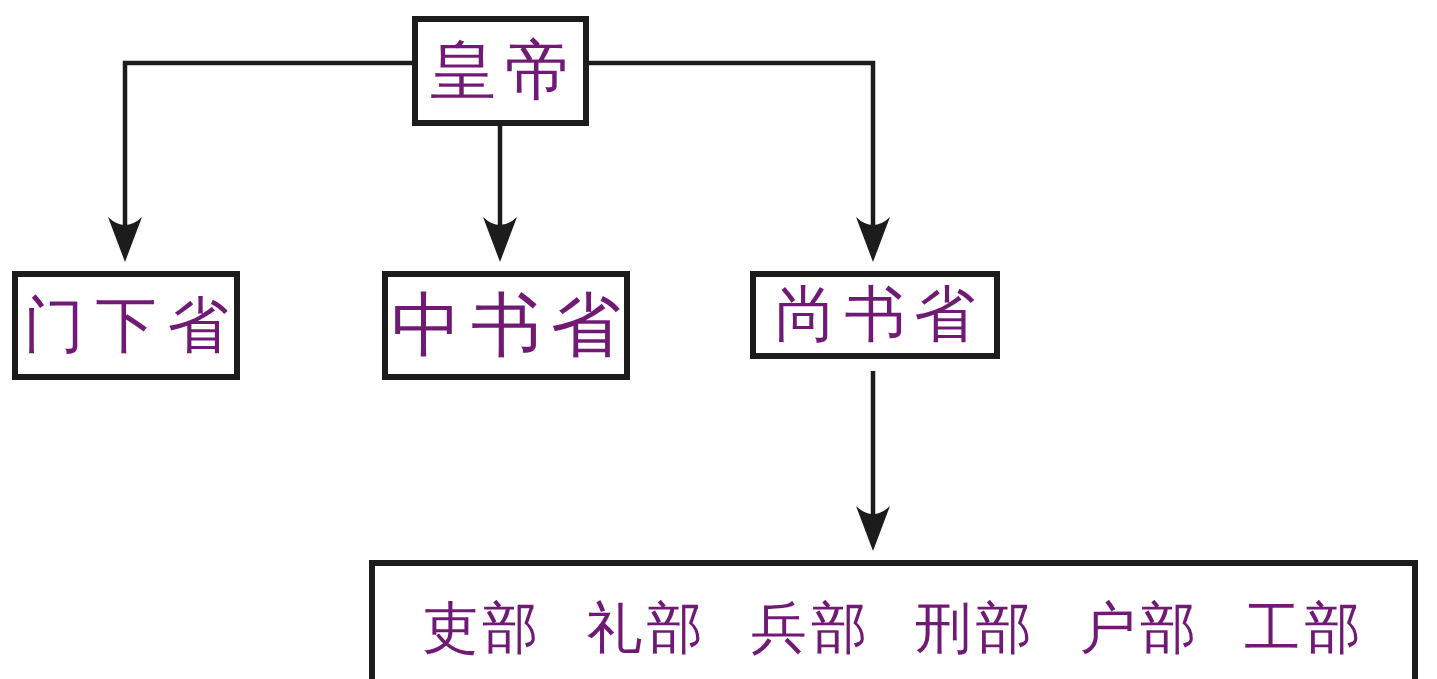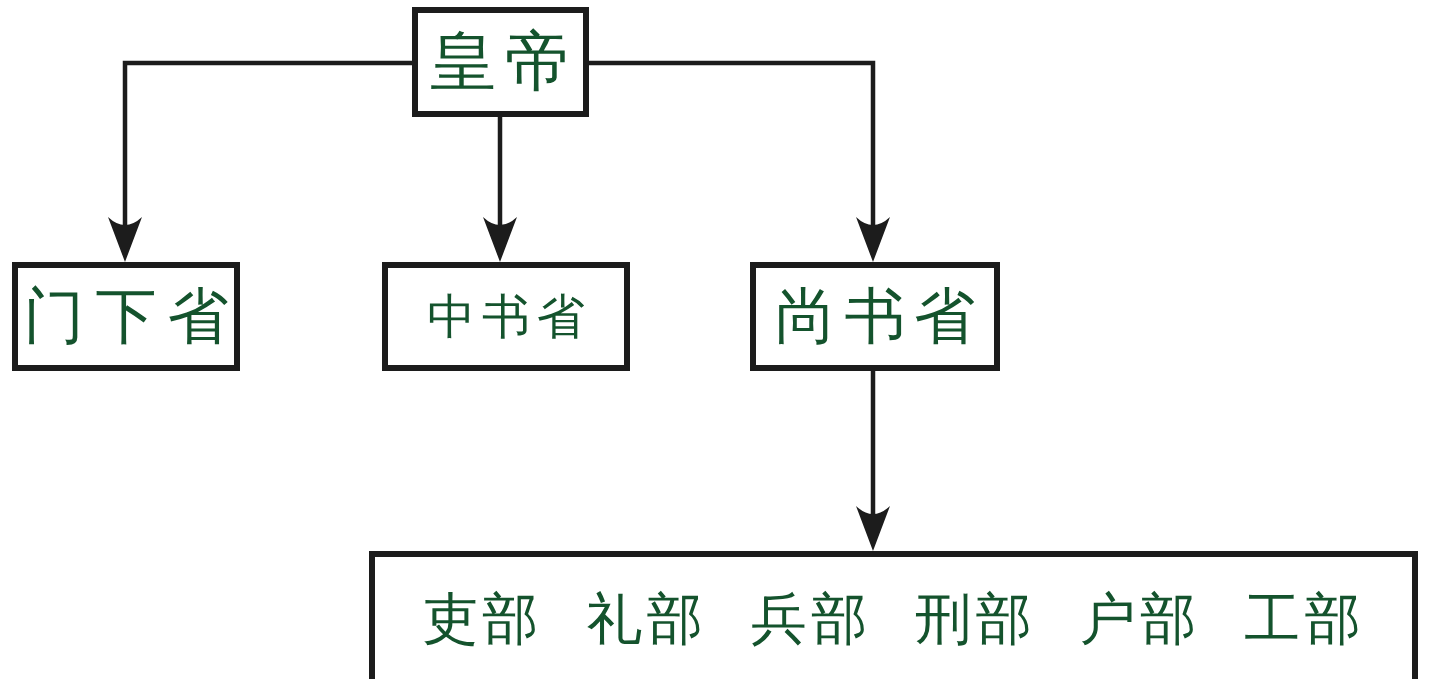--- a/index.html
+++ b/index.html
@@ -32,47 +32,48 @@
     stroke: none;
   }
   .node {
     position: absolute;
     box-sizing: border-box;
     border: 6px solid #1c1c1c;
     background: #ffffff;
     display: flex;
     align-items: center;
     justify-content: center;
-    color: #14532d;
+    color: #701a75;
     white-space: nowrap;
+    margin-top: 9px;
   }
   .node-emperor {
     left: 412px; top: 7px;
     width: 177px; height: 110px;
     font-size: 66px;
     letter-spacing: 0.14em;
     text-indent: 0.14em;
   }
   .node-menxia {
     left: 12px; top: 262px;
     width: 228px; height: 109px;
     font-size: 61px;
     letter-spacing: 0.18em;
     text-indent: 0.18em;
   }
   .node-zhongshu {
     left: 382px; top: 262px;
     width: 248px; height: 109px;
-    font-size: 48px;
+    font-size: 70px;
     letter-spacing: 0.14em;
     text-indent: 0.14em;
   }
   .node-shangshu {
     left: 750px; top: 262px;
-    width: 250px; height: 109px;
+    width: 250px; height: 88px;
     font-size: 61px;
     letter-spacing: 0.14em;
     text-indent: 0.14em;
   }
   .node-ministries {
     left: 369px; top: 551px;
     width: 1049px; height: 137px;
     font-size: 56px;
     letter-spacing: 0.08em;
     word-spacing: 0.38em;

